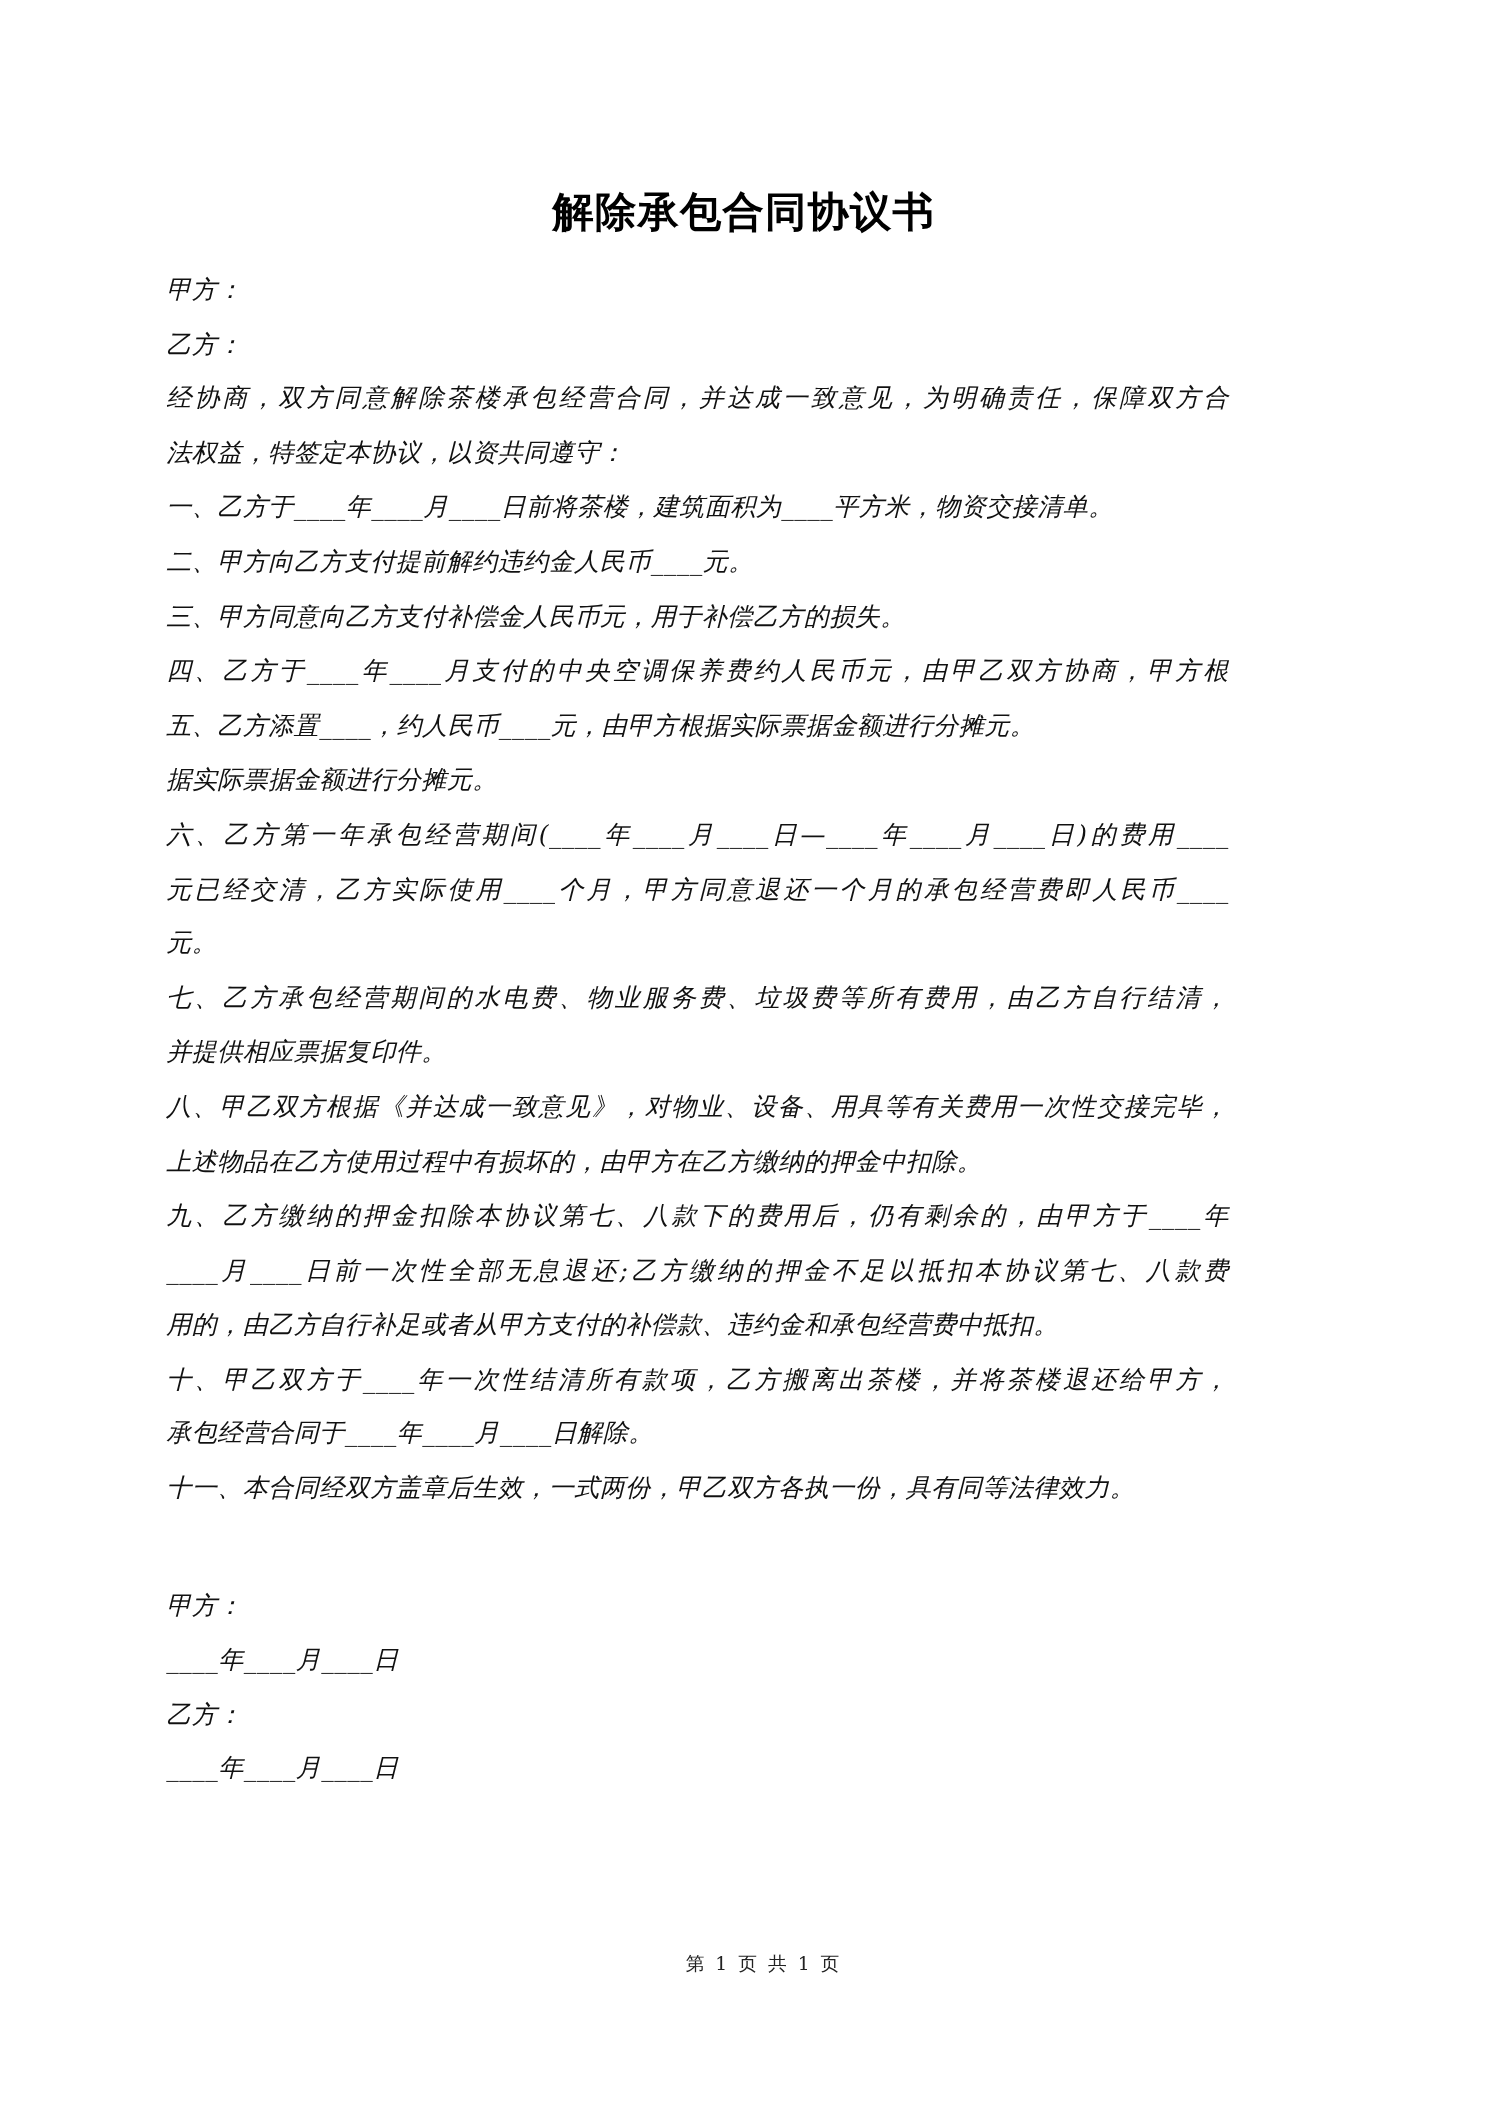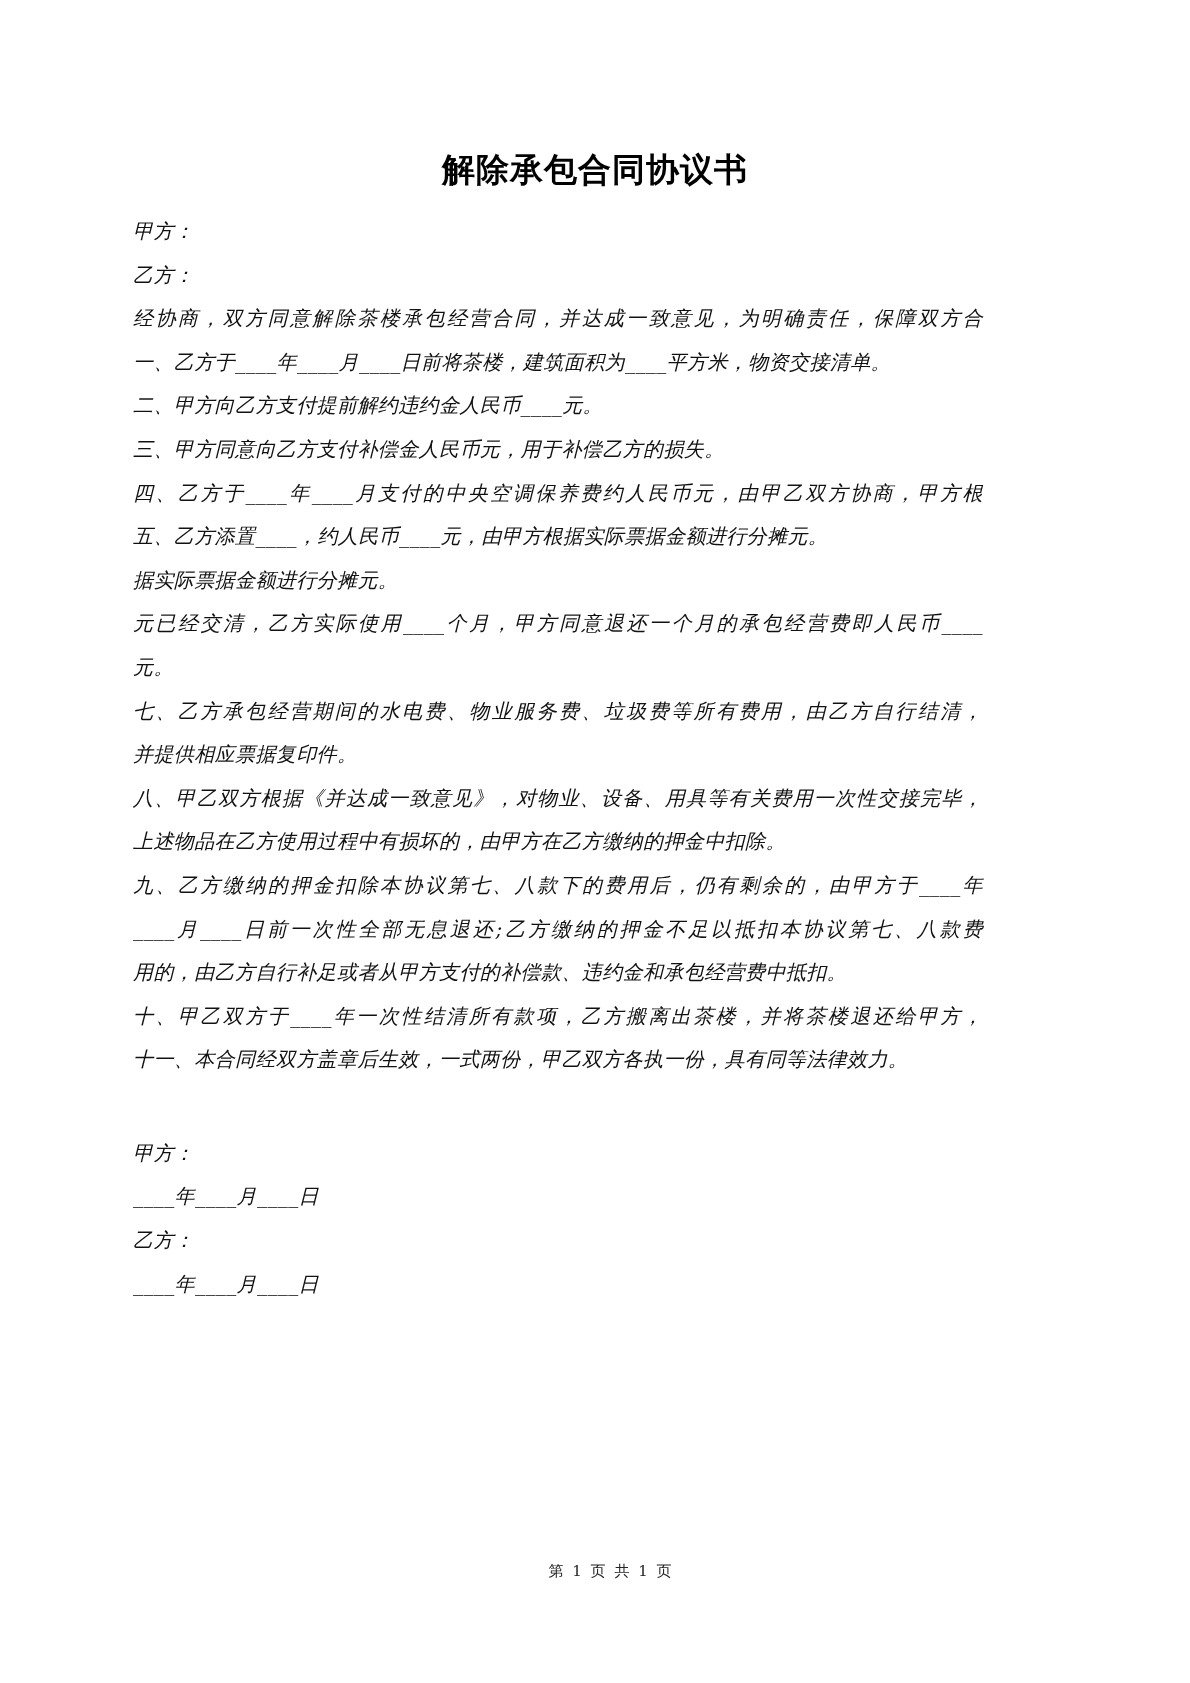--- a/index.html
+++ b/index.html
@@ -72,44 +72,47 @@
 
 <div class="page">
 
   <div class="title">解除承包合同协议书</div>
 
   <div class="body">
     <div class="line">甲方：</div>
     <div class="line">乙方：</div>
 
     <div class="line justify-line">经协商，双方同意解除茶楼承包经营合同，并达成一致意见，为明确责任，保障双方合</div>
+    <div class="line">法权益，特签定本协议，以资共同遵守：</div>
 
     <div class="line">一、乙方于____年____月____日前将茶楼，建筑面积为____平方米，物资交接清单。</div>
     <div class="line">二、甲方向乙方支付提前解约违约金人民币____元。</div>
     <div class="line">三、甲方同意向乙方支付补偿金人民币元，用于补偿乙方的损失。</div>
 
     <div class="line justify-line">四、乙方于____年____月支付的中央空调保养费约人民币元，由甲乙双方协商，甲方根</div>
     <div class="line">五、乙方添置____，约人民币____元，由甲方根据实际票据金额进行分摊元。</div>
 
     <div class="line">据实际票据金额进行分摊元。</div>
 
+    <div class="line justify-line">六、乙方第一年承包经营期间(____年____月____日—____年____月____日)的费用____</div>
     <div class="line justify-line">元已经交清，乙方实际使用____个月，甲方同意退还一个月的承包经营费即人民币____</div>
     <div class="line">元。</div>
 
     <div class="line justify-line">七、乙方承包经营期间的水电费、物业服务费、垃圾费等所有费用，由乙方自行结清，</div>
     <div class="line">并提供相应票据复印件。</div>
 
     <div class="line justify-line">八、甲乙双方根据《并达成一致意见》，对物业、设备、用具等有关费用一次性交接完毕，</div>
     <div class="line">上述物品在乙方使用过程中有损坏的，由甲方在乙方缴纳的押金中扣除。</div>
 
     <div class="line justify-line">九、乙方缴纳的押金扣除本协议第七、八款下的费用后，仍有剩余的，由甲方于____年</div>
     <div class="line justify-line">____月____日前一次性全部无息退还;乙方缴纳的押金不足以抵扣本协议第七、八款费</div>
     <div class="line">用的，由乙方自行补足或者从甲方支付的补偿款、违约金和承包经营费中抵扣。</div>
 
     <div class="line justify-line">十、甲乙双方于____年一次性结清所有款项，乙方搬离出茶楼，并将茶楼退还给甲方，</div>
+    <div class="line">承包经营合同于____年____月____日解除。</div>
 
     <div class="line">十一、本合同经双方盖章后生效，一式两份，甲乙双方各执一份，具有同等法律效力。</div>
 
     <div class="gap"></div>
 
     <div class="line">甲方：</div>
     <div class="line">____年____月____日</div>
     <div class="line">乙方：</div>
     <div class="line">____年____月____日</div>
   </div>

